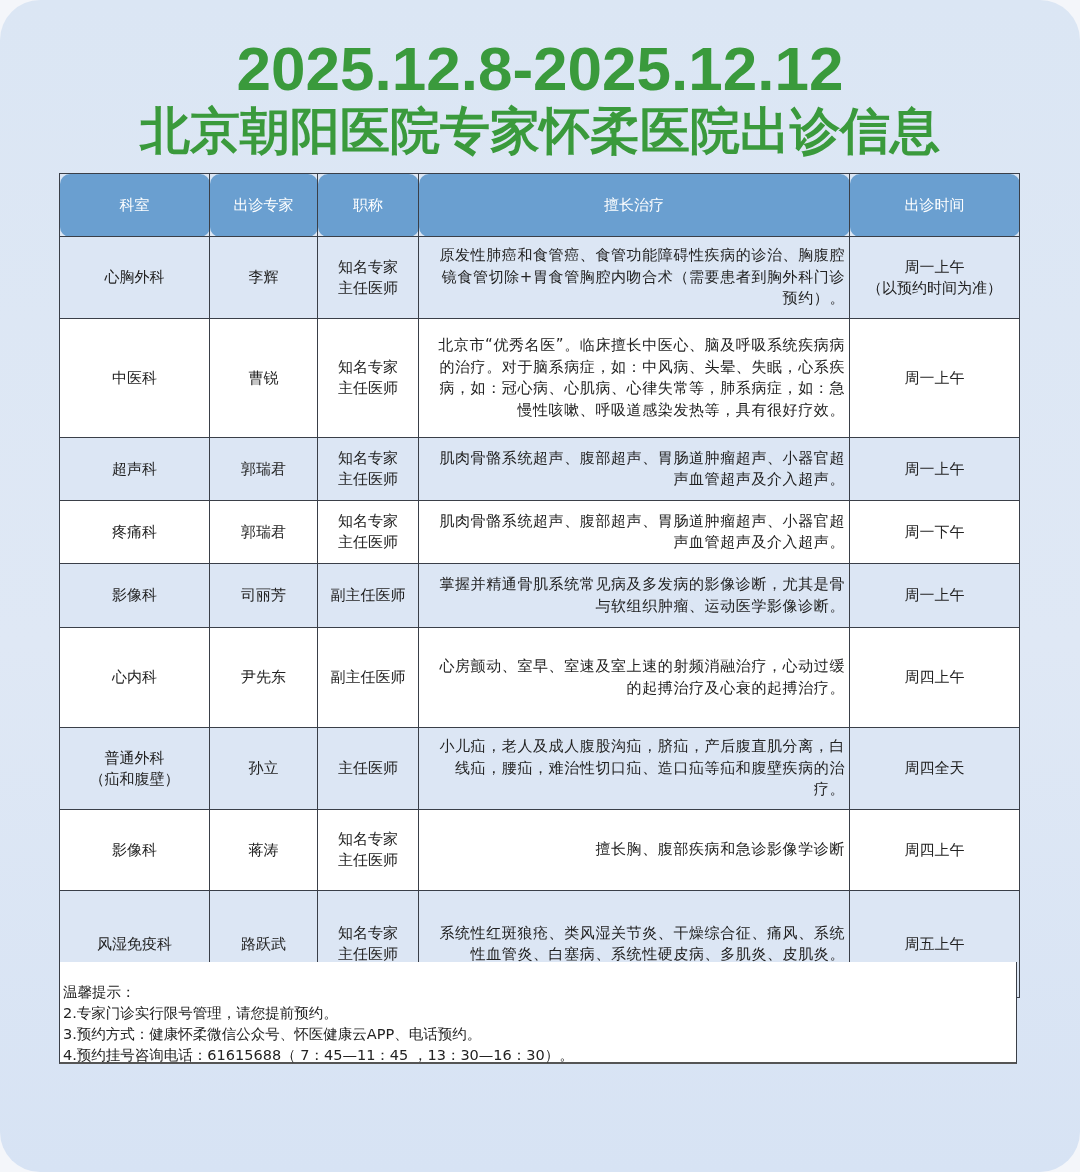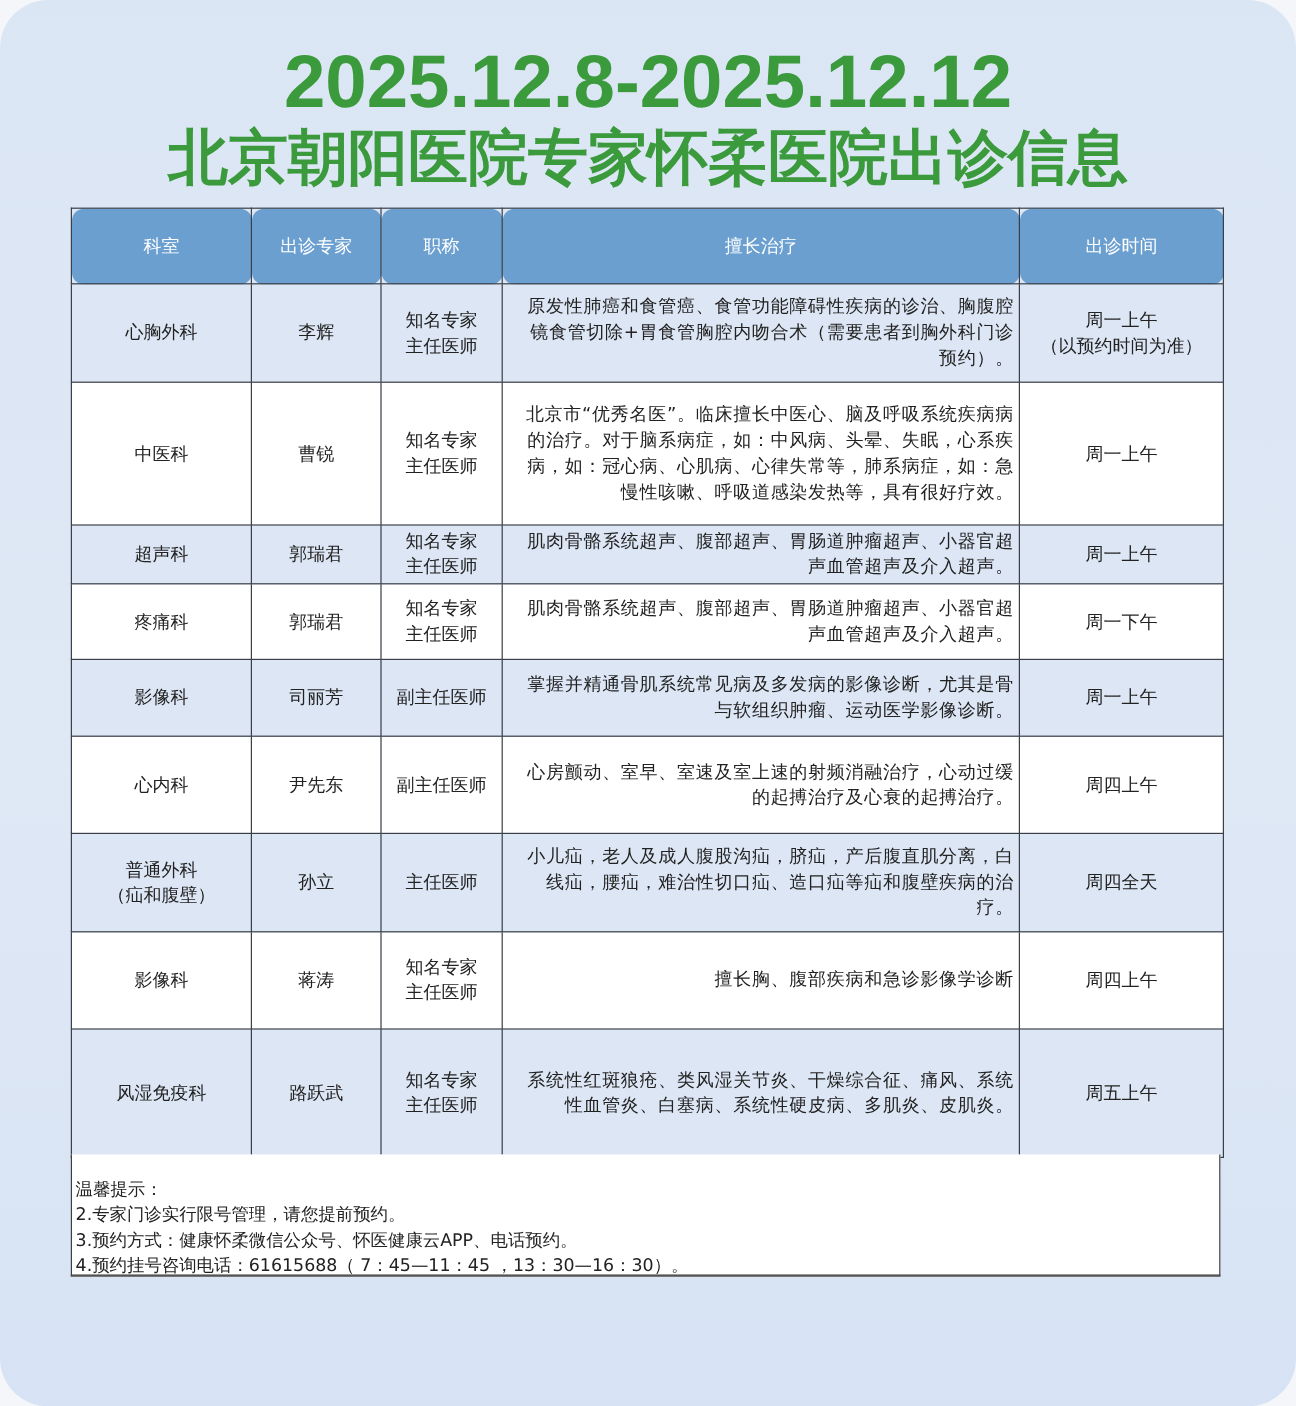--- a/index.html
+++ b/index.html
@@ -107,21 +107,21 @@
         <td class="c">中医科</td>
         <td class="c">曹锐</td>
         <td class="c">
           <div>知名专家</div>
           <div>主任医师</div>
         </td>
         <td class="desc">北京市“优秀名医”。临床擅长中医心、脑及呼吸系统疾病病的治疗。对于脑系病症，如：中风病、头晕、失眠，心系疾病，如：冠心病、心肌病、心律失常等，肺系病症，如：急慢性咳嗽、呼吸道感染发热等，具有很好疗效。</td>
         <td class="c">周一上午</td>
       </tr>
 
-      <tr class="alt" style="height:49px">
+      <tr class="alt" style="height:63px">
         <td class="c">超声科</td>
         <td class="c">郭瑞君</td>
         <td class="c">
           <div>知名专家</div>
           <div>主任医师</div>
         </td>
         <td class="desc">肌肉骨骼系统超声、腹部超声、胃肠道肿瘤超声、小器官超声血管超声及介入超声。</td>
         <td class="c">周一上午</td>
       </tr>
 
@@ -137,21 +137,21 @@
       </tr>
 
       <tr class="alt" style="height:64px">
         <td class="c">影像科</td>
         <td class="c">司丽芳</td>
         <td class="c">副主任医师</td>
         <td class="desc">掌握并精通骨肌系统常见病及多发病的影像诊断，尤其是骨与软组织肿瘤、运动医学影像诊断。</td>
         <td class="c">周一上午</td>
       </tr>
 
-      <tr class="plain" style="height:81px">
+      <tr class="plain" style="height:100px">
         <td class="c">心内科</td>
         <td class="c">尹先东</td>
         <td class="c">副主任医师</td>
         <td class="desc">心房颤动、室早、室速及室上速的射频消融治疗，心动过缓的起搏治疗及心衰的起搏治疗。</td>
         <td class="c">周四上午</td>
       </tr>
 
       <tr class="alt" style="height:82px">
         <td class="c">
           <div>普通外科</div>

